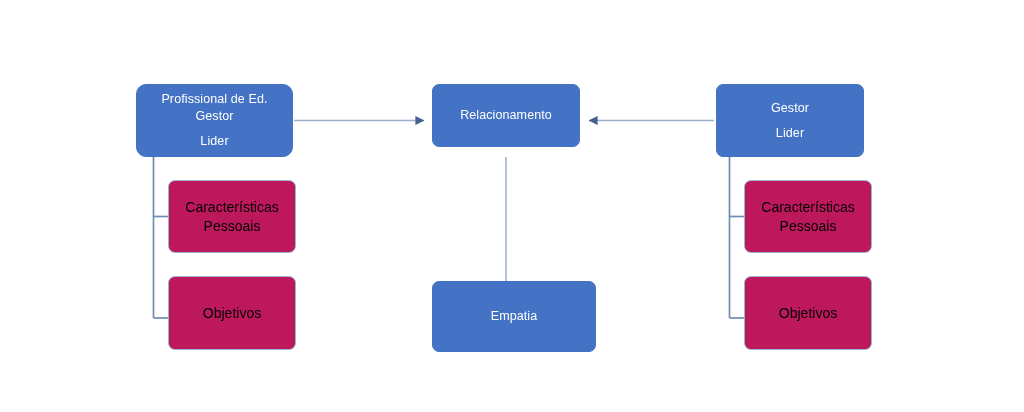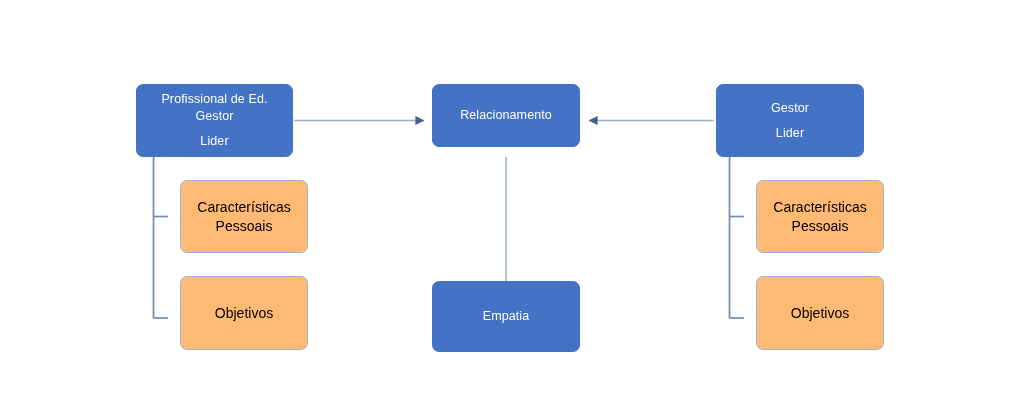--- a/index.html
+++ b/index.html
@@ -40,39 +40,38 @@
     line-height: 1.32;
   }
   .node.filled {
     background: #4472C4;
     color: #ffffff;
     border: 1px solid #4472C4;
     font-size: 12.5px;
     letter-spacing: 0.1px;
   }
   .node.outline {
-    background: #fdba74;
+    background: #be185d;
     color: #000000;
     border: 1.2px solid #9DB4D4;
     font-size: 14px;
-    margin-left: 12px;
   }
   .node .line {
     display: block;
     white-space: nowrap;
   }
   .node .line.spaced {
     margin-top: 9px;
   }
 
   
-  #node-profissional { left: 136px; top: 84px;  width: 157px; height: 73px; }
+  #node-profissional { left: 136px; top: 84px;  width: 157px; height: 73px; border-radius: 10px; }
   #node-relacionamento { left: 432px; top: 84px;  width: 148px; height: 63px; }
   #node-gestor      { left: 716px; top: 84px;  width: 148px; height: 73px; }
-  #node-empatia     { left: 432px; top: 281px; width: 148px; height: 71px; }
+  #node-empatia     { left: 432px; top: 281px; width: 164px; height: 71px; }
 
   #node-carac-left  { left: 168px; top: 180px; width: 128px; height: 73px; }
   #node-obj-left    { left: 168px; top: 276px; width: 128px; height: 74px; }
   #node-carac-right { left: 744px; top: 180px; width: 128px; height: 73px; }
   #node-obj-right   { left: 744px; top: 276px; width: 128px; height: 74px; }
 </style>
 </head>
 <body>
 
 <div id="canvas">

